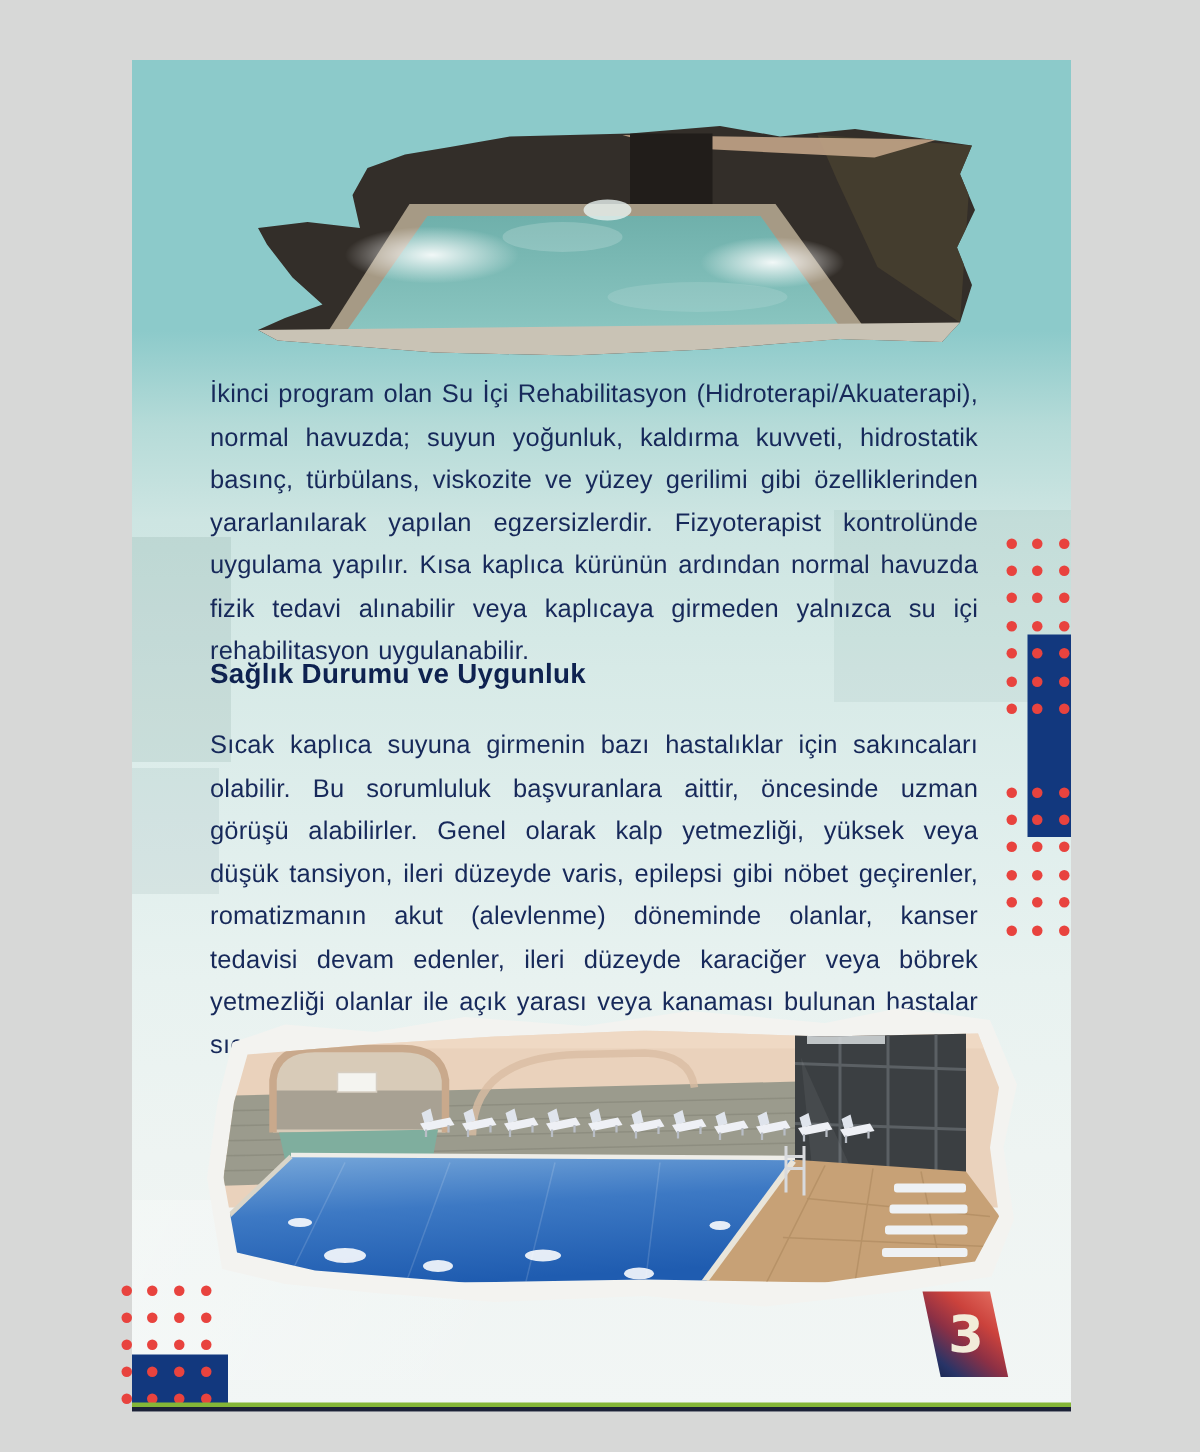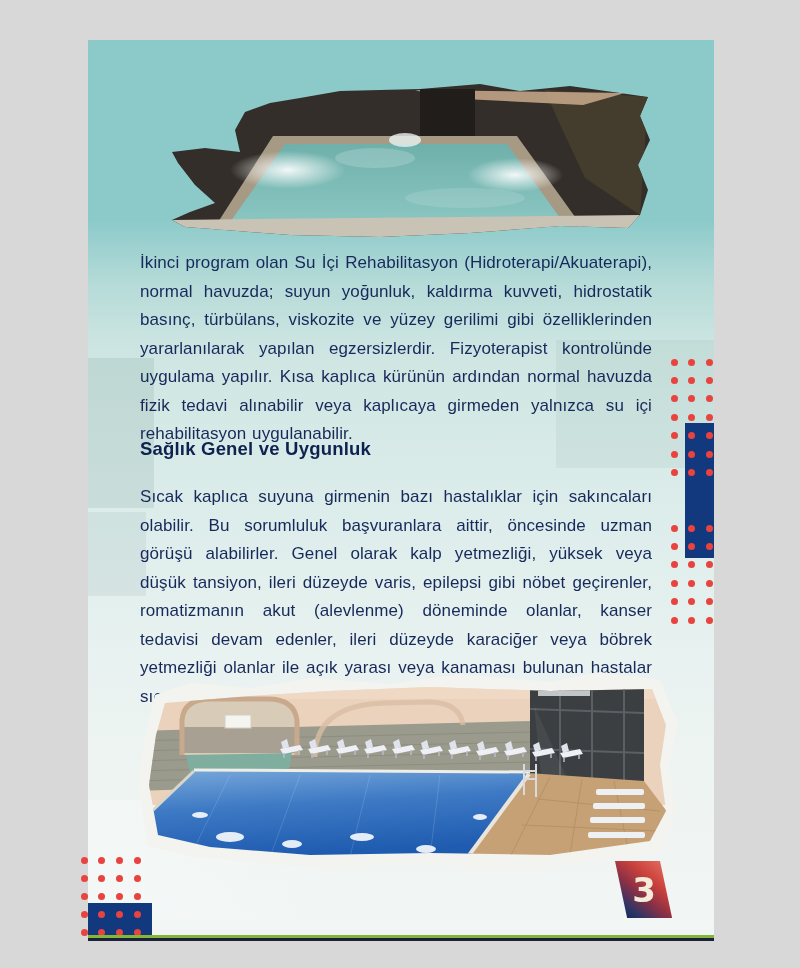--- a/index.html
+++ b/index.html
@@ -75,21 +75,21 @@
         <ellipse cx="123" cy="92" rx="58" ry="19" fill="url(#glow1)"></ellipse>
         <ellipse cx="350" cy="97" rx="48" ry="17" fill="url(#glow1)"></ellipse>
         <ellipse cx="210" cy="80" rx="40" ry="10" fill="#ffffff" opacity=".18"></ellipse>
         <ellipse cx="300" cy="120" rx="60" ry="10" fill="#ffffff" opacity=".12"></ellipse>
         <polygon points="7,142 475,137 463,155 215,162 60,155 20,150" fill="#c9c3b5"></polygon>
       </g>
     </svg>
 
     <p class="body-text p1">İkinci program olan Su İçi Rehabilitasyon (Hidroterapi/Akuaterapi), normal havuzda; suyun yoğunluk, kaldırma kuvveti, hidrostatik basınç, türbülans, viskozite ve yüzey gerilimi gibi özelliklerinden yararlanılarak yapılan egzersizlerdir. Fizyoterapist kontrolünde uygulama yapılır. Kısa kaplıca kürünün ardından normal havuzda fizik tedavi alınabilir veya kaplıcaya girmeden yalnızca su içi rehabilitasyon uygulanabilir.</p>
 
-    <div class="heading">Sağlık Genel ve Uygunluk</div>
+    <div class="heading">Sağlık Durumu ve Uygunluk</div>
 
     <p class="body-text p2">Sıcak kaplıca suyuna girmenin bazı hastalıklar için sakıncaları olabilir. Bu sorumluluk başvuranlara aittir, öncesinde uzman görüşü alabilirler. Genel olarak kalp yetmezliği, yüksek veya düşük tansiyon, ileri düzeyde varis, epilepsi gibi nöbet geçirenler, romatizmanın akut (alevlenme) döneminde olanlar, kanser tedavisi devam edenler, ileri düzeyde karaciğer veya böbrek yetmezliği olanlar ile açık yarası veya kanaması bulunan hastalar sıcak kaplıca havuzuna girmemelidir.</p>
 
     <svg class="photo bottom-photo" viewBox="0 0 550 212" role="img">
       <defs>
         <clipPath id="tearBot">
           <path d="M35,38 L120,31 L200,26 L300,22 L420,26 L522,24 L536,60 L530,100 L536,146 L520,176 L420,190 L300,188 L180,190 L80,182 L28,170 L19,120 L26,70 Z"></path>
         </clipPath>
         <linearGradient id="bluePool" x1="0" y1="0" x2=".25" y2="1">
           <stop offset="0" stop-color="#78a8da"></stop>

